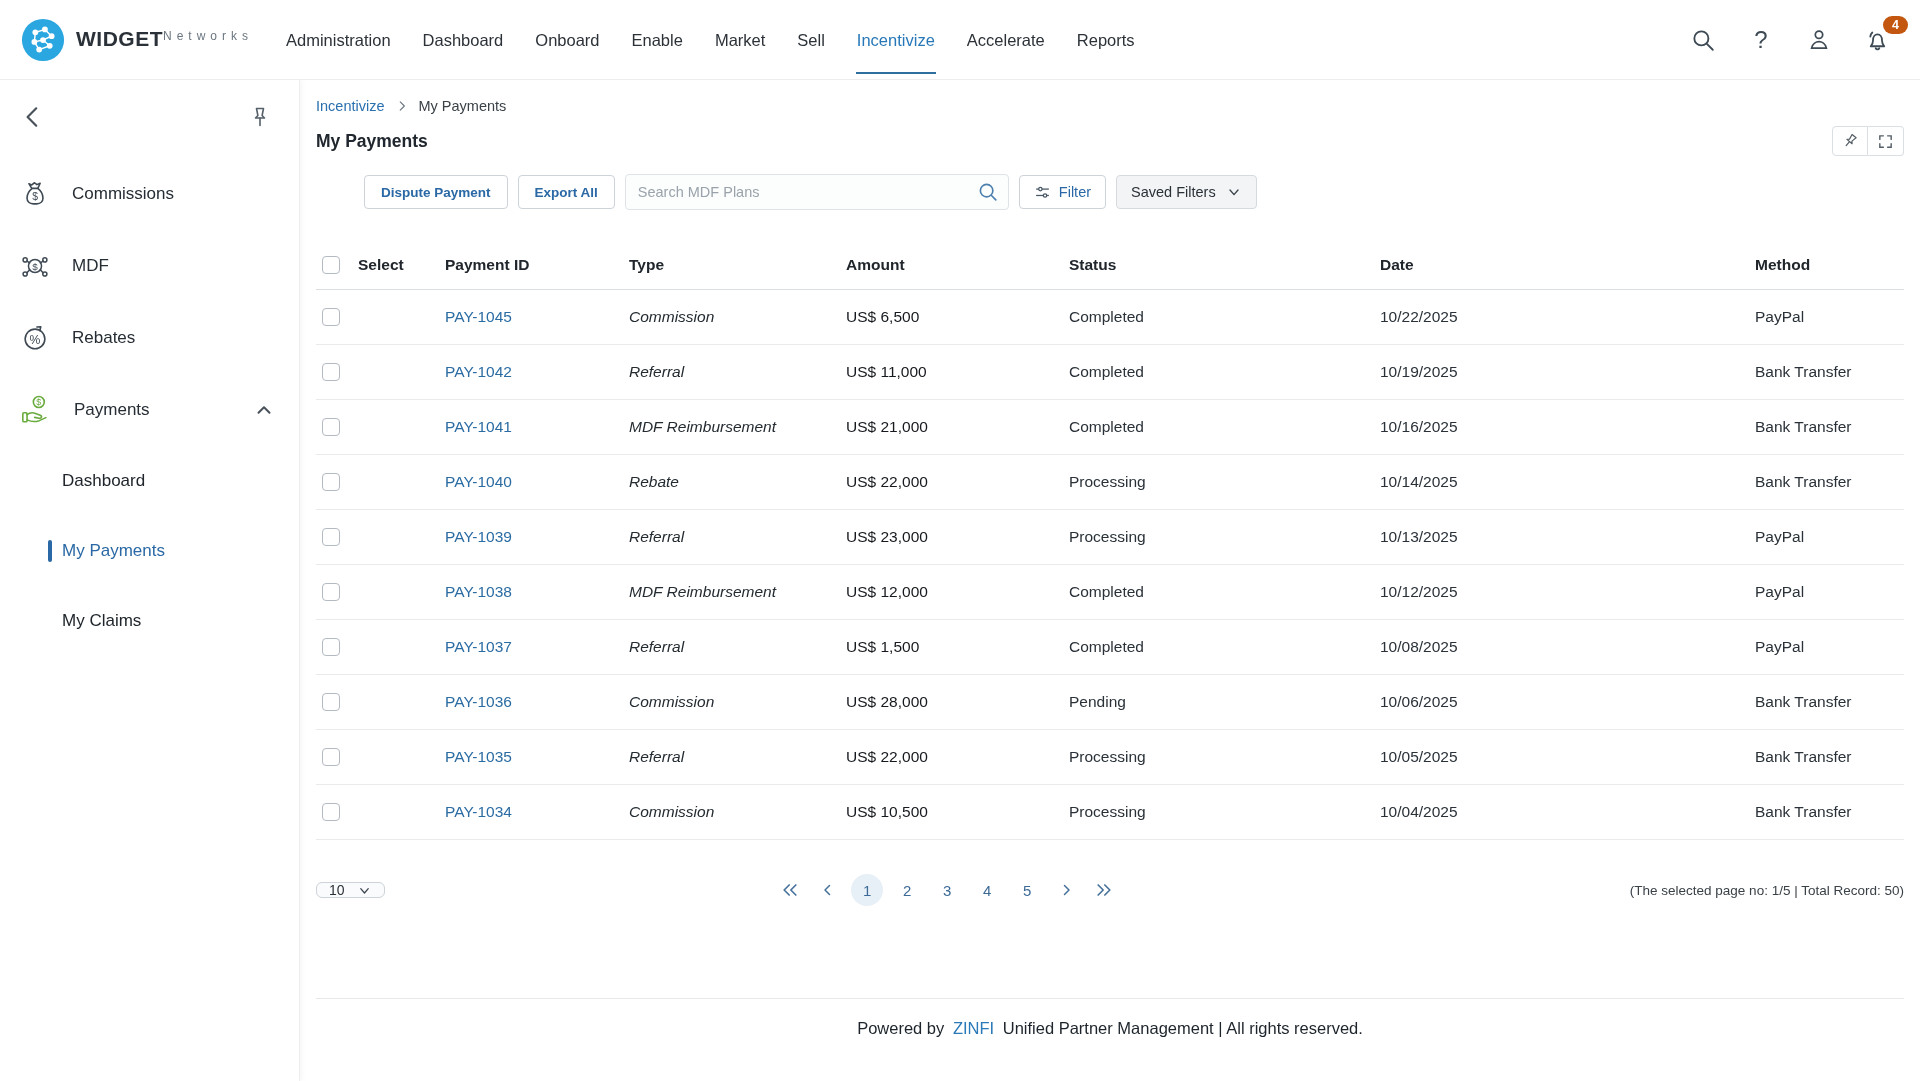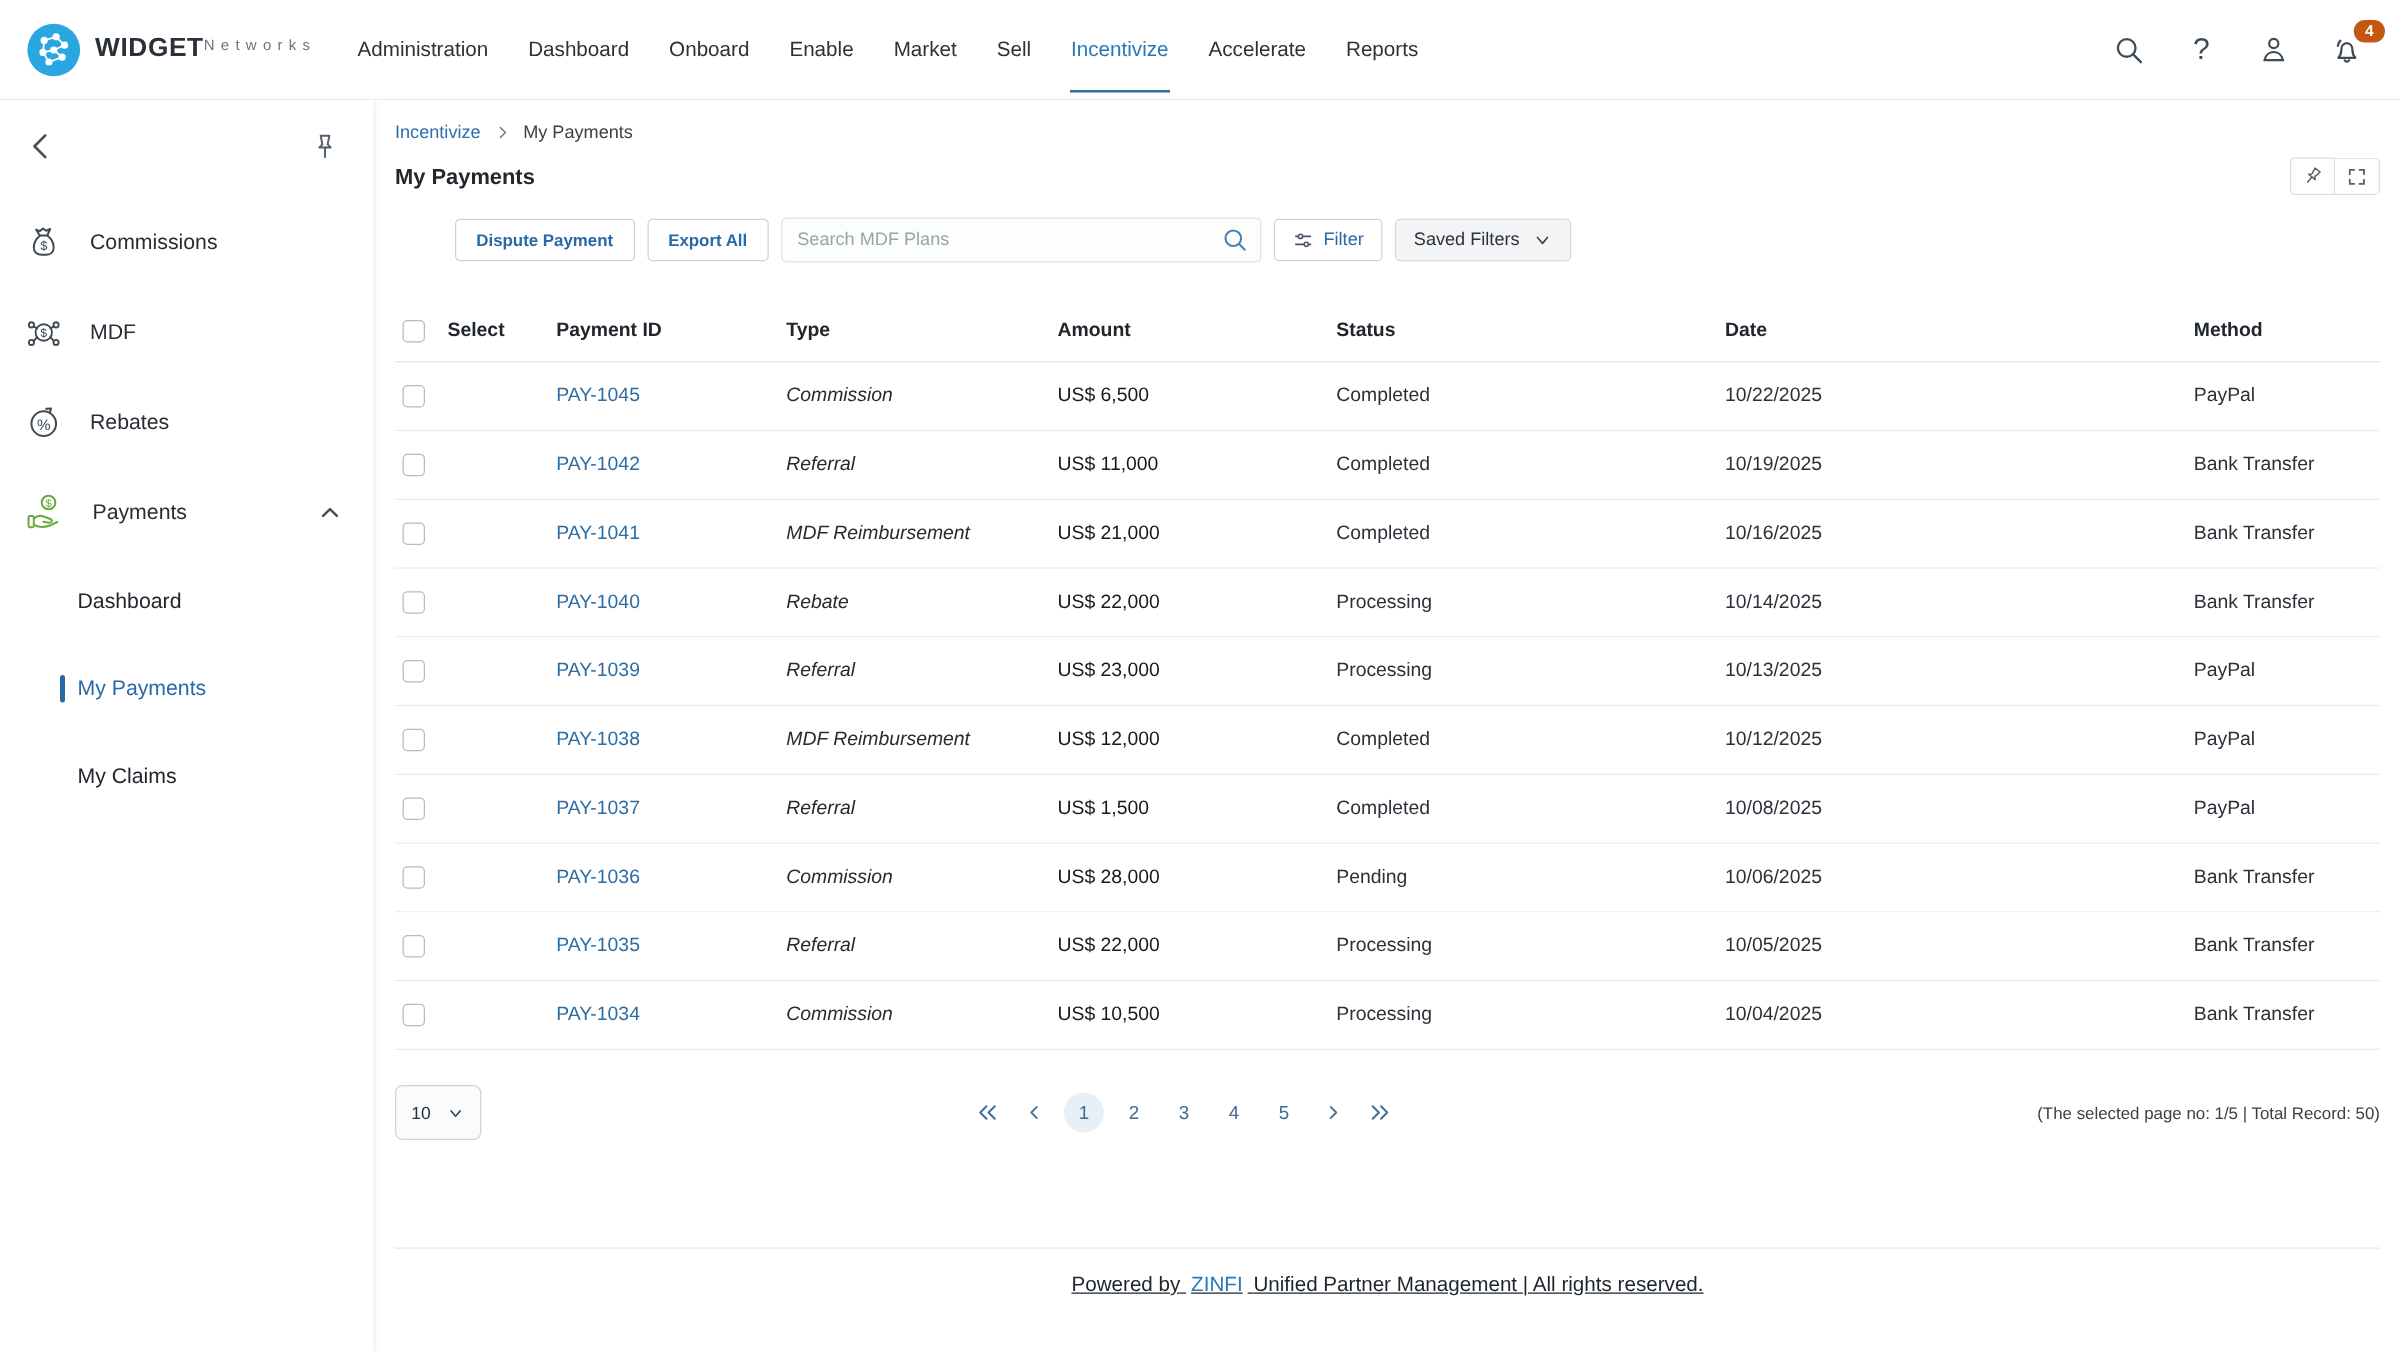--- a/index.html
+++ b/index.html
@@ -74,32 +74,32 @@
   .cell { padding-left:6px; }
   .cell-select { display:flex; align-items:center; gap:18px; padding-left:6px; }
   .cbx { width:18px; height:18px; border:1.5px solid #b3bac1; border-radius:4px; background:#fff; cursor:pointer; flex:0 0 18px; }
   .pid { color:#2b6ca3; text-decoration:none; cursor:pointer; }
   .ptype { font-style:italic; color:#242b31; }
   .amt { color:#16191d; }
   .plain { color:#2a3138; }
 
   
   .pagebar { display:flex; align-items:center; margin-top:30px; height:40px; }
-  .size-select { display:flex; align-items:center; gap:12px; height:44px; padding:0 12px;
+  .size-select { display:flex; align-items:center; gap:12px; height:16px; padding:0 12px;
     border:1px solid #cdd3d8; border-radius:6px; background:#fafbfc; font-size:14px; color:#2b3138; cursor:pointer; }
   .pager { display:flex; align-items:center; gap:8px; margin:0 auto; transform:translateX(-60px); }
   .pg { min-width:32px; height:32px; display:flex; align-items:center; justify-content:center;
     border:none; background:none; color:#3c6a96; font-size:15px; cursor:pointer; border-radius:50%; font-family:inherit; }
   .pg.current { background:#e7eff7; }
   .pg-arrow { width:30px; height:30px; display:flex; align-items:center; justify-content:center; cursor:pointer; background:none; border:none; }
   .pg-summary { font-size:13.5px; color:#3a4147; white-space:nowrap; }
 
   
   .footer { border-top:1px solid #e5e7e9; margin-top:88px; padding-top:20px; text-align:center;
-    font-size:16.5px; color:#1d242b;text-decoration:underline; }
+    font-size:16.5px; color:#1d242b; }
   .footer .zinfi { color:#2a79b8; text-decoration:none; cursor:pointer; margin:0 4px; }
 
   svg { display:block; }
 </style>
 </head>
 <body>
 
 <header class="topbar">
   <div class="brand">
     <span>

